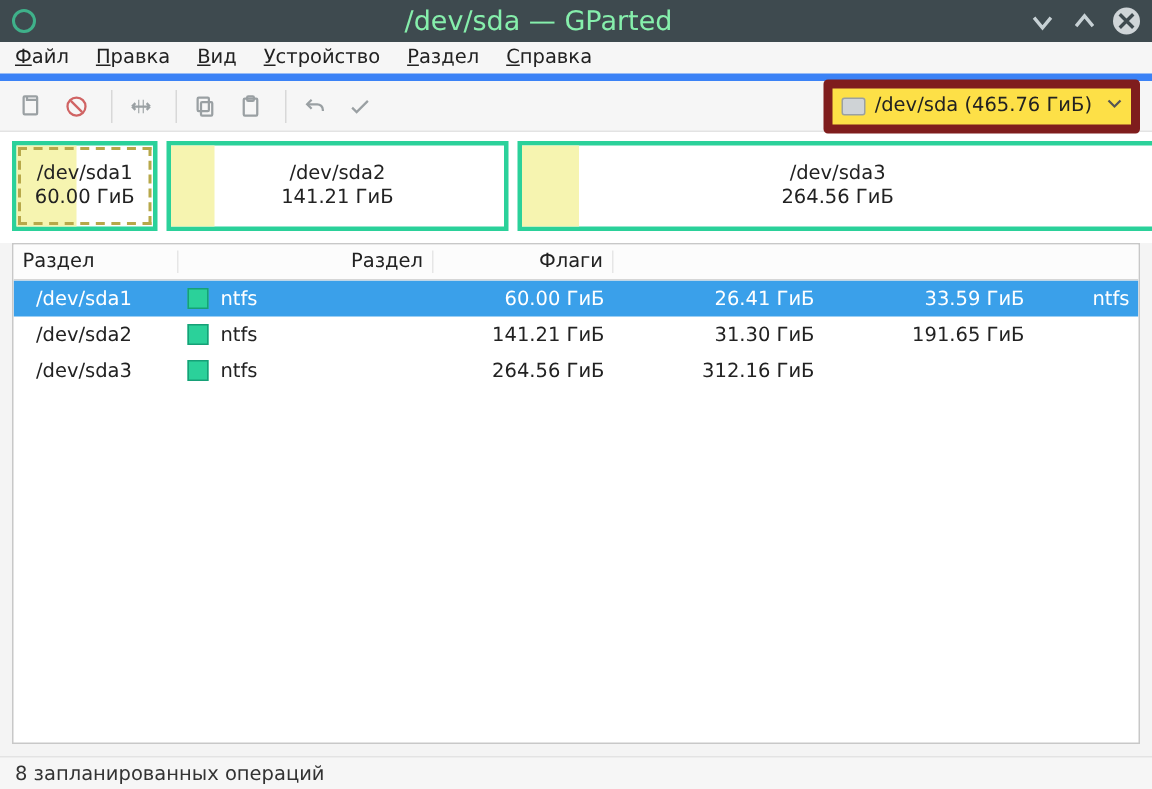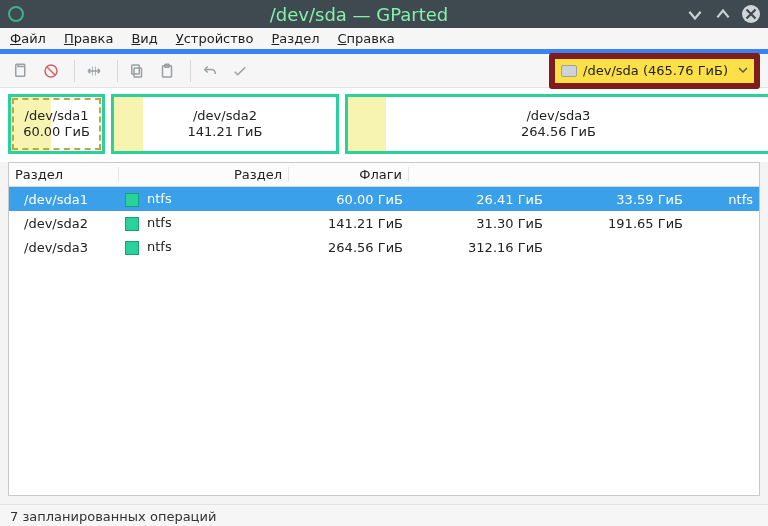--- a/index.html
+++ b/index.html
@@ -200,14 +200,14 @@
         </div>
         <div class="td"><span class="fs-swatch"></span><span>ntfs</span></div>
         <div class="td r">264.56 ГиБ</div>
         <div class="td r">312.16 ГиБ</div>
         <div class="td r"></div>
       </div>
     </div>
 </div>
 
 <div class="statusbar">
-  <span>7 запланированных операций</span>
+  <span>8 запланированных операций</span>
 </div>
 
 </body></html>

